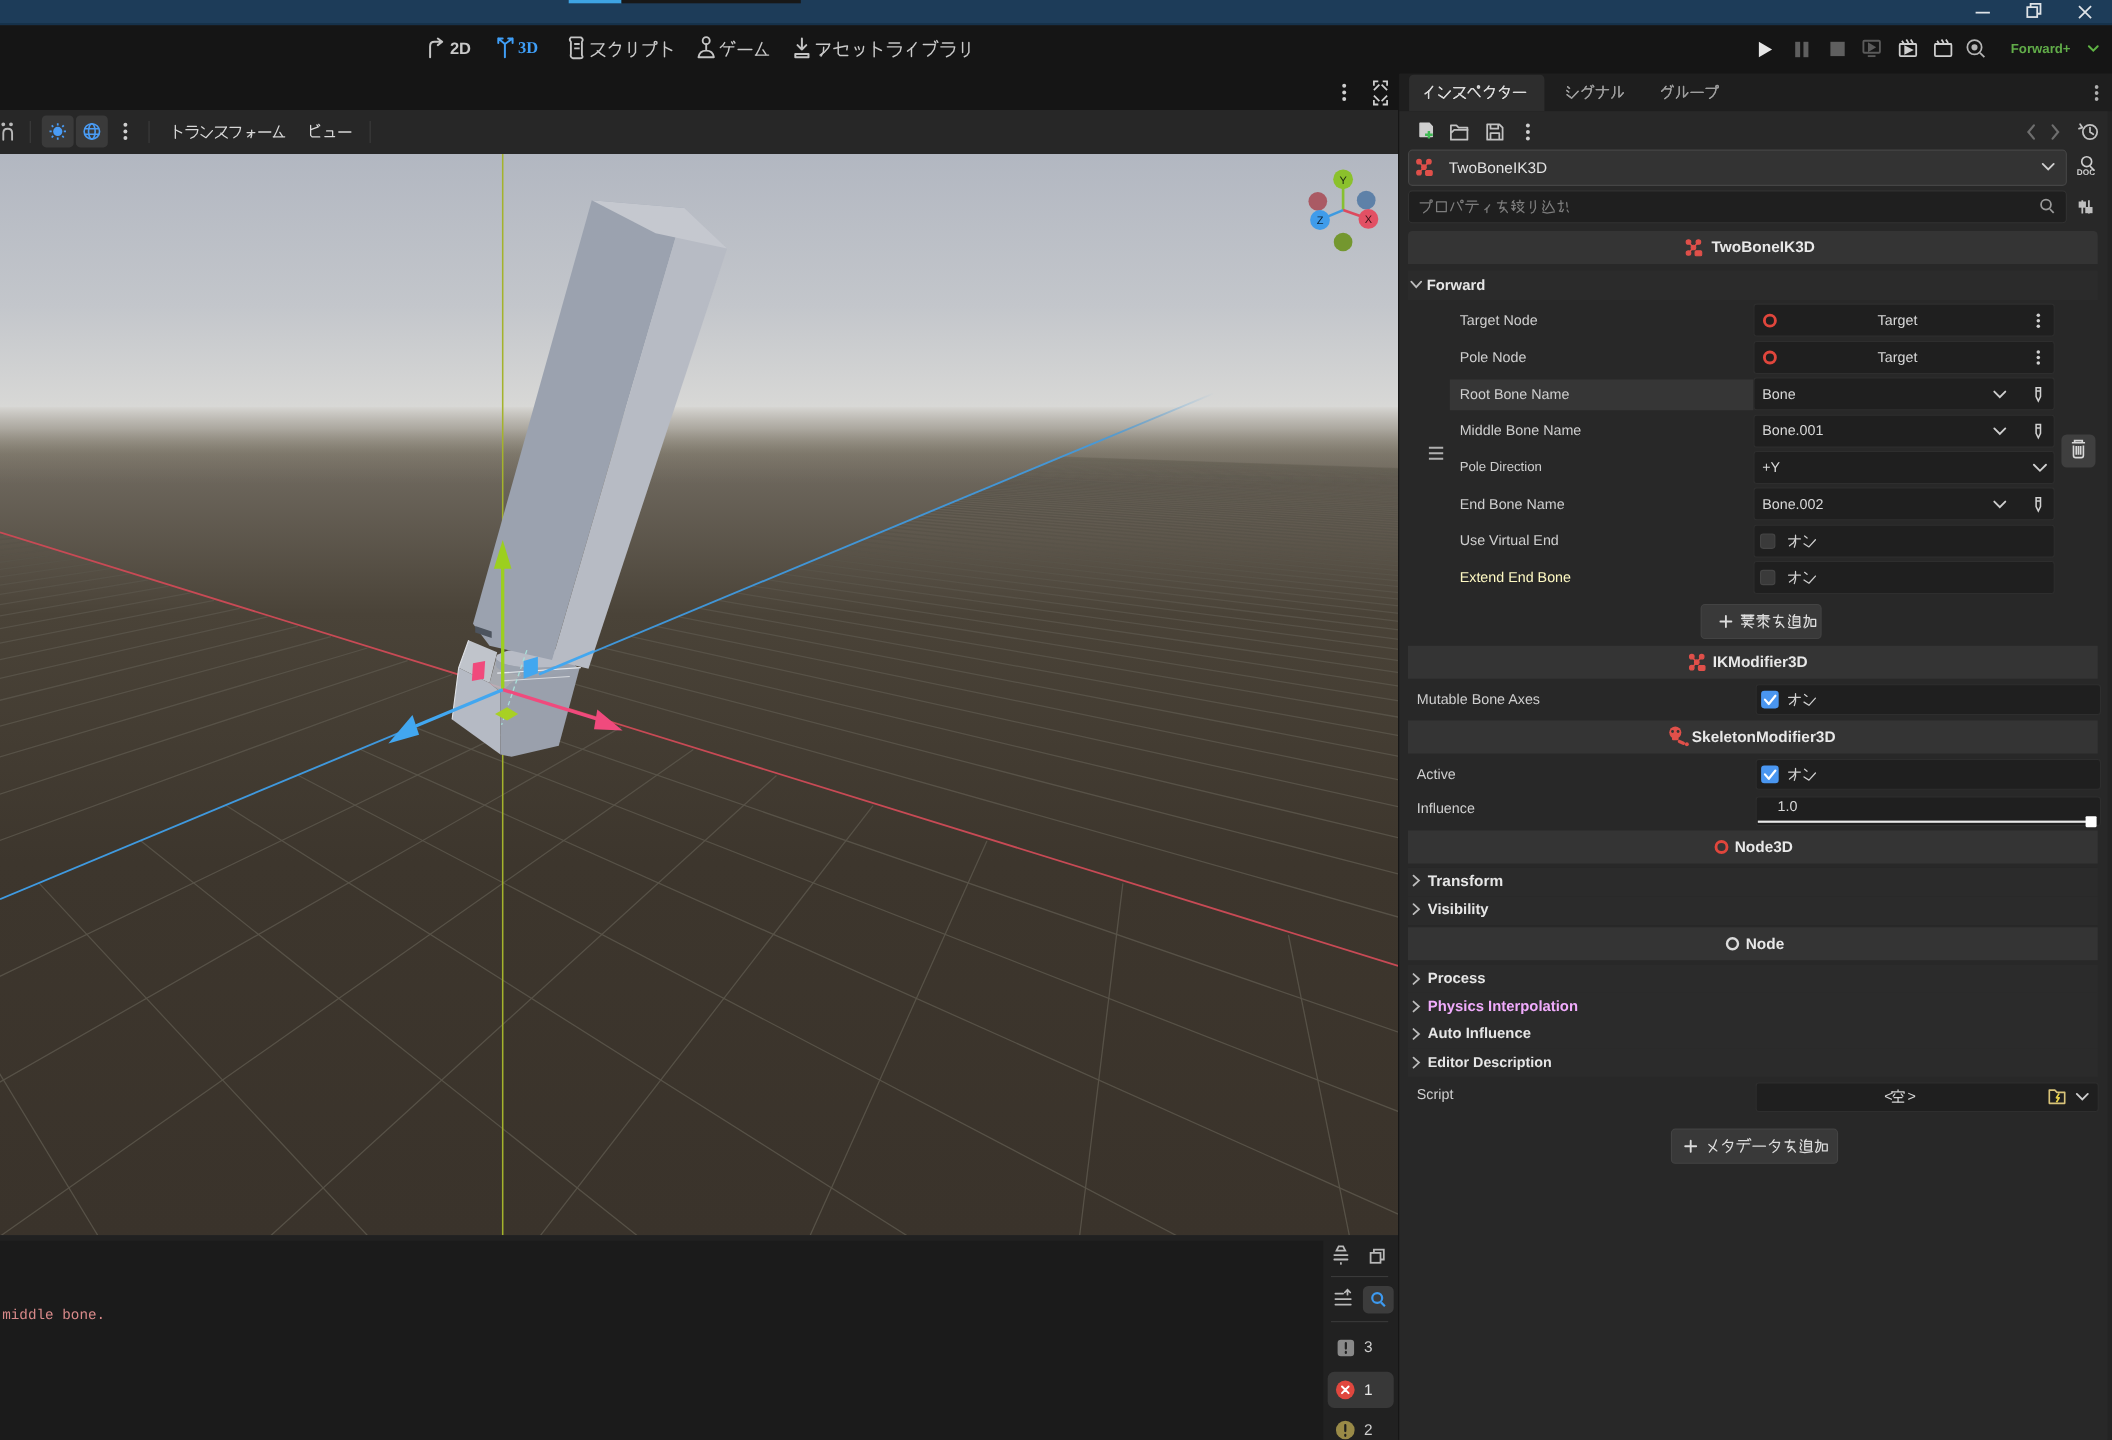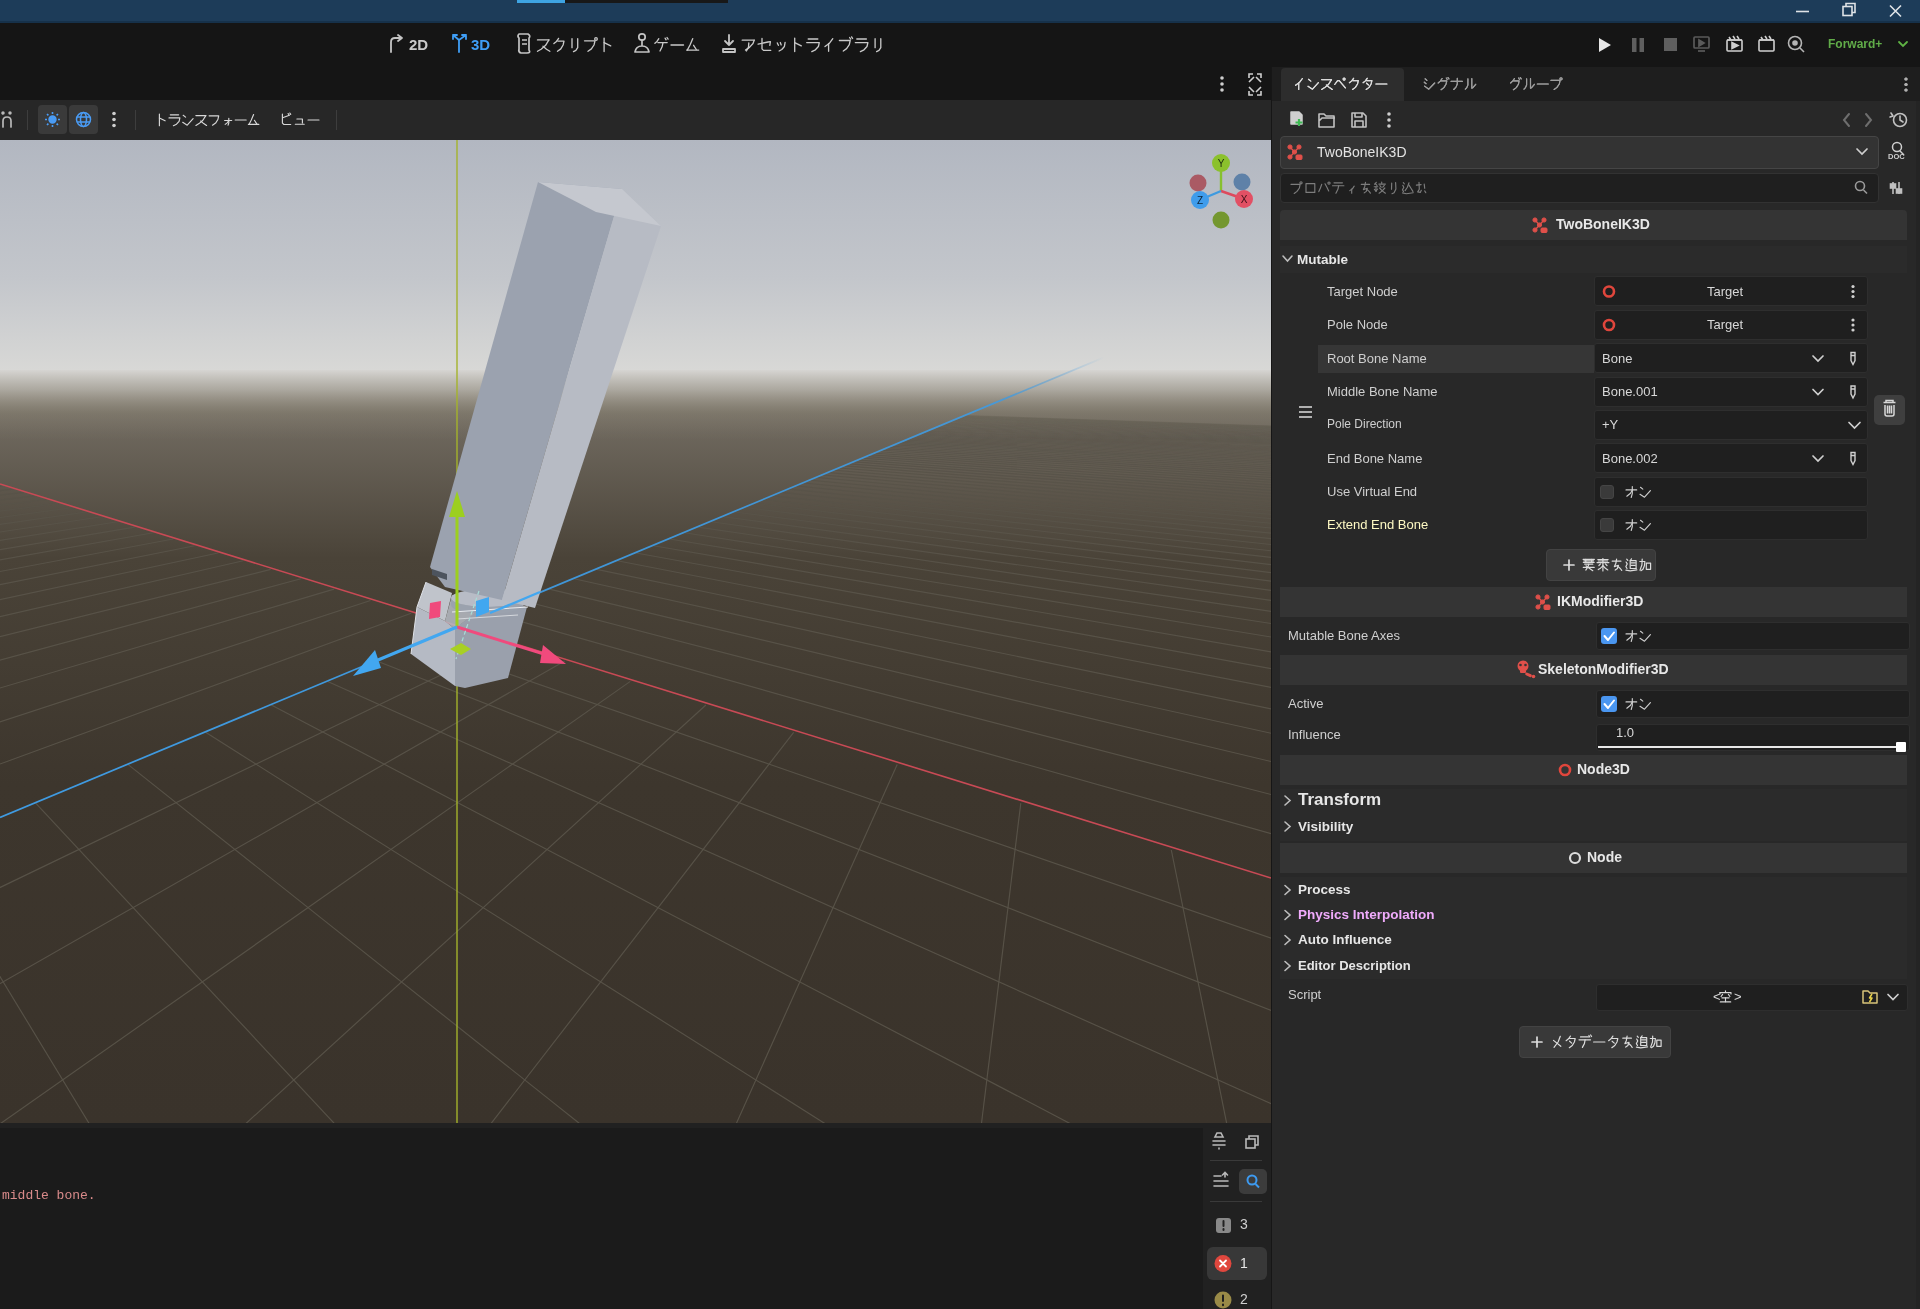--- a/index.html
+++ b/index.html
@@ -1,19 +1,19 @@
 <!DOCTYPE html>
 <html><head><meta charset="utf-8"><style>html,body{margin:0;padding:0;background:#282828;width:1920px;height:1309px;overflow:hidden;font-family:Liberation Sans,sans-serif}*{box-sizing:border-box}</style></head><body>
 <div style="position:absolute;left:0px;top:0px;width:1920px;height:23px;background:#1d3c59"></div>
 <div style="position:absolute;left:0px;top:21px;width:1920px;height:2px;background:#16314a"></div>
 <div style="position:absolute;left:517px;top:0px;width:48px;height:3px;background:#3ea4e3"></div>
 <div style="position:absolute;left:565px;top:0px;width:163px;height:3px;background:#181818"></div>
 <div style="position:absolute;left:0px;top:23px;width:1920px;height:77px;background:#151515"></div>
 <div style="position:absolute;left:409px;top:45px;transform:translateY(-54%);font-family:Liberation Sans,sans-serif;font-size:15px;font-weight:600;color:#c9c9c9;letter-spacing:0;white-space:nowrap">2D</div>
-<div style="position:absolute;left:471px;top:45px;transform:translateY(-54%);font-family:Liberation Sans, sans-serif;font-size:15px;font-weight:600;color:#3f9ef6;letter-spacing:0;white-space:nowrap">3D</div>
+<div style="position:absolute;left:471px;top:45px;transform:translateY(-54%);font-family:Liberation Serif, serif;font-size:15px;font-weight:600;color:#3f9ef6;letter-spacing:0;white-space:nowrap">3D</div>
 <div style="position:absolute;left:1828px;top:45px;transform:translateY(-54%);font-family:Liberation Sans, sans-serif;font-size:12px;font-weight:700;color:#61ac49;letter-spacing:0;white-space:nowrap">Forward+</div>
 <div style="position:absolute;left:1272px;top:67px;width:648px;height:34px;background:#1e1e1e"></div>
 <div style="position:absolute;left:1281px;top:68px;width:123px;height:33px;background:#2d2d2d;border-radius:4px 4px 0 0"></div>
 <div style="position:absolute;left:0px;top:100px;width:1271px;height:40px;background:#272727"></div>
 <div style="position:absolute;left:27px;top:110px;width:1px;height:20px;background:#3d3d3d"></div>
 <div style="position:absolute;left:38px;top:105px;width:29px;height:29px;background:#3a3a3a;border-radius:4px"></div>
 <div style="position:absolute;left:69px;top:105px;width:29px;height:29px;background:#3a3a3a;border-radius:4px"></div>
 <div style="position:absolute;left:135px;top:110px;width:1px;height:20px;background:#3d3d3d"></div>
 <div style="position:absolute;left:336px;top:110px;width:1px;height:20px;background:#3d3d3d"></div>
 <svg style="position:absolute;left:0px;top:140px" width="1271" height="983" viewBox="0 0 1271 983">
@@ -310,21 +310,21 @@
 <div style="position:absolute;left:1916px;top:101px;width:4px;height:1208px;background:#242424"></div>
 <div style="position:absolute;left:1272px;top:67px;width:648px;height:34px;background:#1e1e1e"></div>
 <div style="position:absolute;left:1281px;top:68px;width:123px;height:33px;background:#2d2d2d;border-radius:4px 4px 0 0"></div>
 <div style="position:absolute;left:1280px;top:136px;width:599px;height:33px;background:#333333;border:1px solid #454545;border-radius:4px"></div>
 <div style="position:absolute;left:1317px;top:152.5px;transform:translateY(-54%);font-family:Liberation Sans,sans-serif;font-size:14px;font-weight:400;color:#e3e3e3;letter-spacing:0;white-space:nowrap">TwoBoneIK3D</div>
 <div style="position:absolute;left:1888px;top:152px;font-family:Liberation Sans,sans-serif;font-size:7.5px;font-weight:700;color:#cfcfcf">DOC</div>
 <div style="position:absolute;left:1280px;top:173px;width:599px;height:30px;background:#1f1f1f;border:1px solid #323232;border-radius:4px"></div>
 <div style="position:absolute;left:1280px;top:210px;width:627px;height:30px;background:#343434;border-radius:4px 4px 0 0"></div>
 <div style="position:absolute;left:1556px;top:225px;transform:translateY(-54%);font-family:Liberation Sans,sans-serif;font-size:14px;font-weight:700;color:#e8e8e8;letter-spacing:0;white-space:nowrap">TwoBoneIK3D</div>
 <div style="position:absolute;left:1280px;top:246px;width:627px;height:27px;background:#2b2b2b"></div>
-<div style="position:absolute;left:1297px;top:259.5px;transform:translateY(-54%);font-family:Liberation Sans,sans-serif;font-size:13.5px;font-weight:700;color:#e6e6e6;letter-spacing:0;white-space:nowrap">Mutable</div>
+<div style="position:absolute;left:1297px;top:259.5px;transform:translateY(-54%);font-family:Liberation Sans,sans-serif;font-size:13.5px;font-weight:700;color:#e6e6e6;letter-spacing:0;white-space:nowrap">Forward</div>
 <div style="position:absolute;left:1318px;top:345px;width:276px;height:28px;background:#363636"></div>
 <div style="position:absolute;left:1327px;top:291.5px;transform:translateY(-54%);font-family:Liberation Sans,sans-serif;font-size:13px;font-weight:400;color:#cfcfcf;letter-spacing:0;white-space:nowrap">Target Node</div>
 <div style="position:absolute;left:1594px;top:276px;width:274px;height:30px;background:#1f1f1f;border:1px solid #2e2e2e;border-radius:3px"></div>
 <div style="position:absolute;left:1325px;width:800px;text-align:center;top:291.5px;transform:translateY(-54%);font-family:Liberation Sans,sans-serif;font-size:13px;font-weight:400;color:#d8d8d8;letter-spacing:0;white-space:nowrap">Target</div>
 <div style="position:absolute;left:1327px;top:325px;transform:translateY(-54%);font-family:Liberation Sans,sans-serif;font-size:13px;font-weight:400;color:#cfcfcf;letter-spacing:0;white-space:nowrap">Pole Node</div>
 <div style="position:absolute;left:1594px;top:310px;width:274px;height:30px;background:#1f1f1f;border:1px solid #2e2e2e;border-radius:3px"></div>
 <div style="position:absolute;left:1325px;width:800px;text-align:center;top:325px;transform:translateY(-54%);font-family:Liberation Sans,sans-serif;font-size:13px;font-weight:400;color:#d8d8d8;letter-spacing:0;white-space:nowrap">Target</div>
 <div style="position:absolute;left:1327px;top:358.5px;transform:translateY(-54%);font-family:Liberation Sans,sans-serif;font-size:13px;font-weight:400;color:#cfcfcf;letter-spacing:0;white-space:nowrap">Root Bone Name</div>
 <div style="position:absolute;left:1594px;top:343px;width:274px;height:30px;background:#1f1f1f;border:1px solid #2e2e2e;border-radius:3px"></div>
 <div style="position:absolute;left:1602px;top:358.5px;transform:translateY(-54%);font-family:Liberation Sans,sans-serif;font-size:13px;font-weight:400;color:#d8d8d8;letter-spacing:0;white-space:nowrap">Bone</div>
@@ -356,21 +356,21 @@
 <div style="position:absolute;left:1596px;top:690px;width:314px;height:28px;background:#1f1f1f;border:1px solid #2e2e2e;border-radius:3px"></div>
 <div style="position:absolute;left:1601px;top:696px;width:16px;height:16px;background:#4a96f0;border-radius:3px"></div>
 <div style="position:absolute;left:1288px;top:735px;transform:translateY(-54%);font-family:Liberation Sans,sans-serif;font-size:13px;font-weight:400;color:#cfcfcf;letter-spacing:0;white-space:nowrap">Influence</div>
 <div style="position:absolute;left:1596px;top:724px;width:314px;height:27px;background:#1f1f1f;border:1px solid #2e2e2e;border-radius:3px"></div>
 <div style="position:absolute;left:1616px;top:733px;transform:translateY(-54%);font-family:Liberation Sans,sans-serif;font-size:13px;font-weight:400;color:#d8d8d8;letter-spacing:0;white-space:nowrap">1.0</div>
 <div style="position:absolute;left:1598px;top:746px;width:305px;height:2px;background:#e8e8e8"></div>
 <div style="position:absolute;left:1896px;top:742px;width:10px;height:10px;background:#ffffff;border-radius:1px"></div>
 <div style="position:absolute;left:1280px;top:755px;width:627px;height:30px;background:#343434"></div>
 <div style="position:absolute;left:1577px;top:770px;transform:translateY(-54%);font-family:Liberation Sans,sans-serif;font-size:14px;font-weight:700;color:#e8e8e8;letter-spacing:0;white-space:nowrap">Node3D</div>
 <div style="position:absolute;left:1280px;top:789px;width:627px;height:26px;background:#2b2b2b"></div>
-<div style="position:absolute;left:1298px;top:801px;transform:translateY(-54%);font-family:Liberation Sans,sans-serif;font-size:17px;font-weight:700;color:#e6e6e6;letter-spacing:0;white-space:nowrap">Transform</div>
+<div style="position:absolute;left:1298px;top:801px;transform:translateY(-54%);font-family:Liberation Sans,sans-serif;font-size:14px;font-weight:700;color:#e6e6e6;letter-spacing:0;white-space:nowrap">Transform</div>
 <div style="position:absolute;left:1280px;top:815px;width:627px;height:26px;background:#2b2b2b"></div>
 <div style="position:absolute;left:1298px;top:827px;transform:translateY(-54%);font-family:Liberation Sans,sans-serif;font-size:13.5px;font-weight:700;color:#e6e6e6;letter-spacing:0;white-space:nowrap">Visibility</div>
 <div style="position:absolute;left:1280px;top:843px;width:627px;height:30px;background:#343434"></div>
 <div style="position:absolute;left:1587px;top:858px;transform:translateY(-54%);font-family:Liberation Sans,sans-serif;font-size:14px;font-weight:700;color:#e8e8e8;letter-spacing:0;white-space:nowrap">Node</div>
 <div style="position:absolute;left:1280px;top:877px;width:627px;height:26px;background:#2b2b2b"></div>
 <div style="position:absolute;left:1298px;top:890px;transform:translateY(-54%);font-family:Liberation Sans,sans-serif;font-size:13.5px;font-weight:700;color:#e6e6e6;letter-spacing:0;white-space:nowrap">Process</div>
 <div style="position:absolute;left:1280px;top:902px;width:627px;height:26px;background:#2b2b2b"></div>
 <div style="position:absolute;left:1298px;top:915px;transform:translateY(-54%);font-family:Liberation Sans,sans-serif;font-size:13.5px;font-weight:700;color:#f0abfc;letter-spacing:0;white-space:nowrap">Physics Interpolation</div>
 <div style="position:absolute;left:1280px;top:927px;width:627px;height:26px;background:#2b2b2b"></div>
 <div style="position:absolute;left:1298px;top:940px;transform:translateY(-54%);font-family:Liberation Sans,sans-serif;font-size:13.5px;font-weight:700;color:#e6e6e6;letter-spacing:0;white-space:nowrap">Auto Influence</div>

